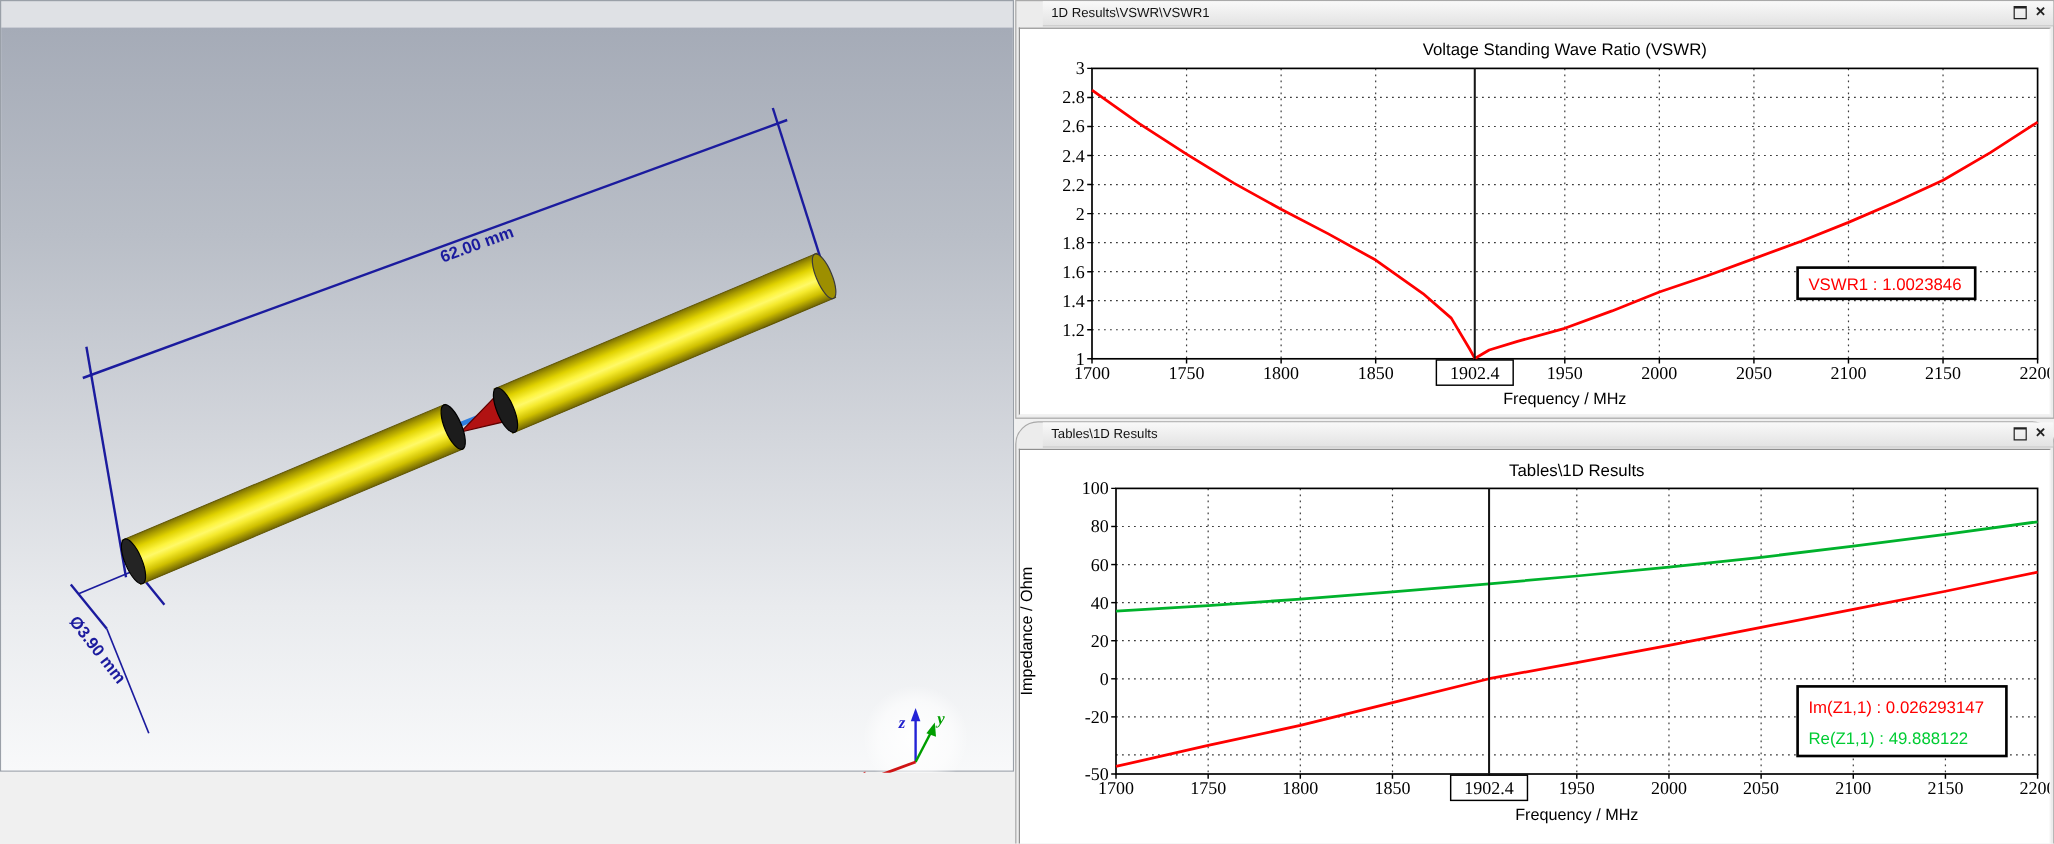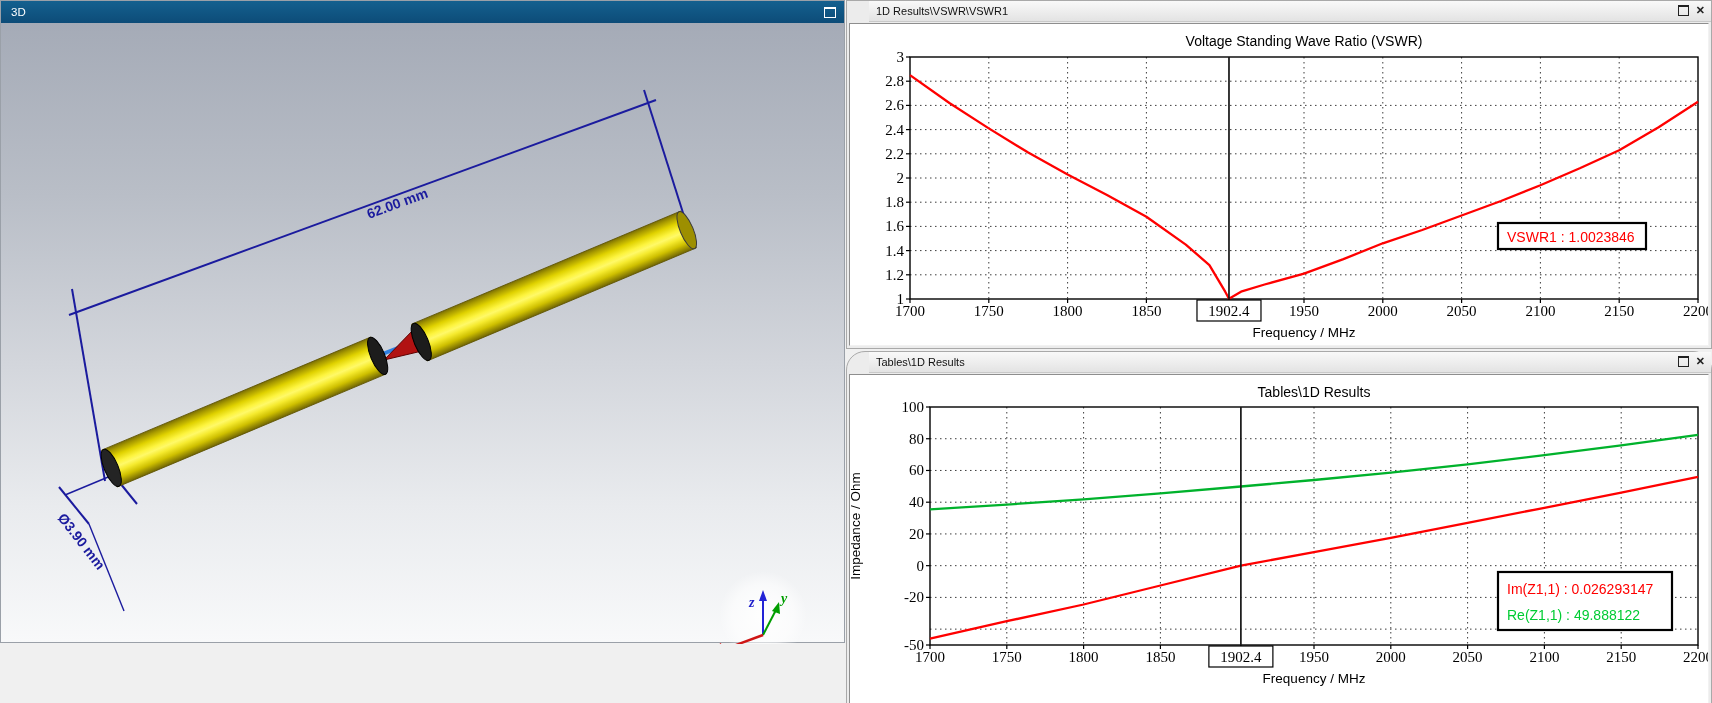--- a/index.html
+++ b/index.html
@@ -41,24 +41,20 @@
   .dimline-thin{stroke:#1b1b9e;stroke-width:1.4;fill:none;}
   .dimtext{font:bold 14px "Liberation Sans",sans-serif;fill:#1b1b9e;}
   .axtxt{font:italic bold 14px "Liberation Serif",serif;}
 </style>
 </head>
 <body>
 
 <div id="app">
 
   <section id="panel3d" class="panel">
-    <header class="hdr3d">
-      <span>3D</span>
-      <span class="restore3d"></span>
-    </header>
     <div class="viewport">
       <svg width="845" height="621" viewBox="0 0 845 621">
         <defs>
           <linearGradient id="cyl" x1="0" y1="0" x2="0" y2="1">
             <stop offset="0" stop-color="#7a6e04"></stop>
               <stop offset="0.10" stop-color="#a89a00"></stop>
             <stop offset="0.25" stop-color="#e0d200"></stop>
               <stop offset="0.42" stop-color="#fdf43e"></stop>
             <stop offset="0.52" stop-color="#fff968"></stop>
               <stop offset="0.64" stop-color="#f5ea2e"></stop>

